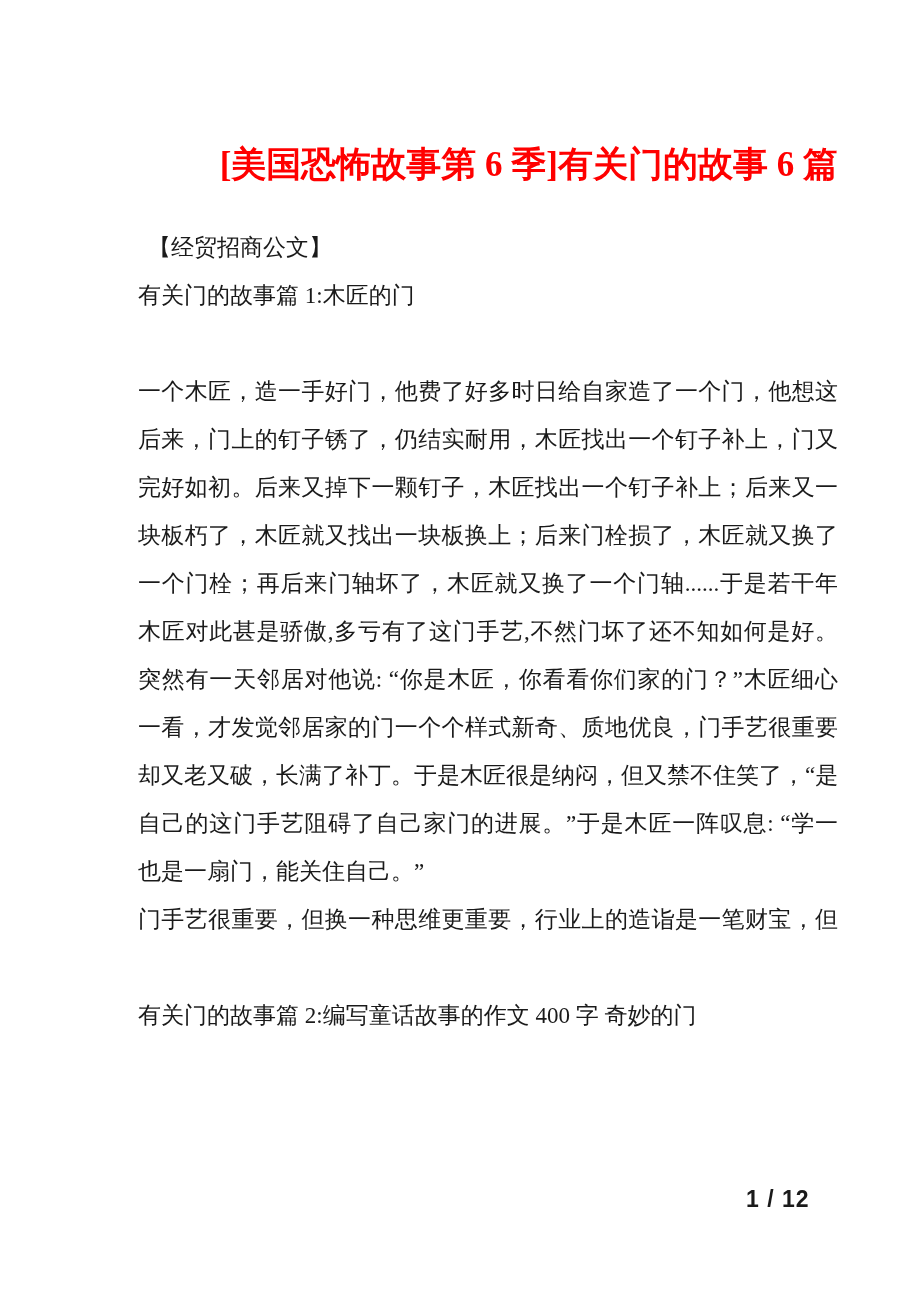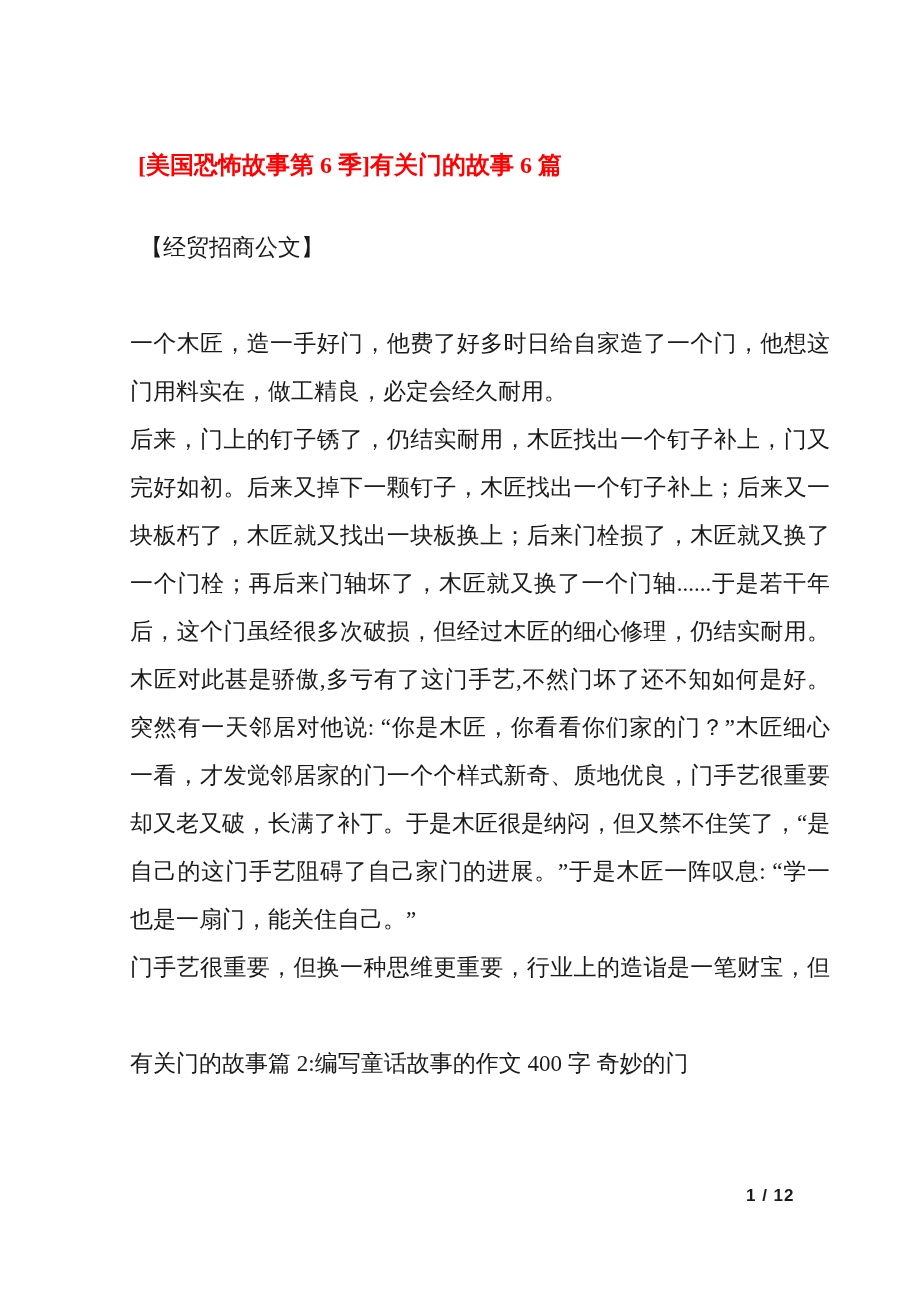--- a/index.html
+++ b/index.html
@@ -8,71 +8,70 @@
     width:920px;height:1302px;
     background:#ffffff;
     overflow:hidden;
     font-family:"Liberation Serif","DejaVu Serif",serif;
     color:#1a1a1a;
   }
   .title{
     position:absolute;
     top:143px;left:138px;width:700px;
     margin:0;
-    font-size:24px;line-height:44px;
+    font-size:35px;line-height:44px;
     font-weight:bold;
-    text-align:left;
+    text-align:right;
     white-space:nowrap;
   }
   .stream{
     position:absolute;
-    top:224px;left:130px;width:700px;
+    top:224px;left:138px;width:700px;
     font-size:23px;
   }
   .line{
     height:48px;line-height:48px;
     white-space:nowrap;
   }
   .subtitle{ text-indent:10px; }
   .just{
     text-align:justify;
     text-align-last:justify;
     -moz-text-align-last:justify;
   }
   .pend{ text-align:left; }
   .blank{ }
   .pagenum{
     position:absolute;
     top:1186px;left:746px;
     font-family:"Liberation Sans","DejaVu Sans",sans-serif;
-    font-size:17px;font-weight:bold;
+    font-size:23px;font-weight:bold;
     letter-spacing:1px;
     color:#1a1a1a;
   }
 </style>
 </head>
 <body>
 
 <div class="page">
 
   <h1 class="title" style="color: rgb(255, 0, 0);">[美国恐怖故事第 6 季]有关门的故事 6 篇</h1>
 
   <div class="stream">
     <div class="line subtitle">【经贸招商公文】</div>
 
+    <div class="line">有关门的故事篇 1:木匠的门</div>
 
     <div class="line blank"></div>
 
     <div class="line just">一个木匠，造一手好门，他费了好多时日给自家造了一个门，他想这</div>
-    <div class="line pend">门用料实在，做工精良，必定会经久耐用。</div>
     <div class="line just">后来，门上的钉子锈了，仍结实耐用，木匠找出一个钉子补上，门又</div>
     <div class="line just">完好如初。后来又掉下一颗钉子，木匠找出一个钉子补上；后来又一</div>
     <div class="line just">块板朽了，木匠就又找出一块板换上；后来门栓损了，木匠就又换了</div>
     <div class="line just">一个门栓；再后来门轴坏了，木匠就又换了一个门轴......于是若干年</div>
-    <div class="line just">后，这个门虽经很多次破损，但经过木匠的细心修理，仍结实耐用。</div>
     <div class="line just">木匠对此甚是骄傲,多亏有了这门手艺,不然门坏了还不知如何是好。</div>
     <div class="line just">突然有一天邻居对他说: “你是木匠，你看看你们家的门？”木匠细心</div>
     <div class="line just">一看，才发觉邻居家的门一个个样式新奇、质地优良，门手艺很重要</div>
     <div class="line just">却又老又破，长满了补丁。于是木匠很是纳闷，但又禁不住笑了，“是</div>
     <div class="line just">自己的这门手艺阻碍了自己家门的进展。”于是木匠一阵叹息: “学一</div>
     <div class="line pend">也是一扇门，能关住自己。”</div>
     <div class="line just">门手艺很重要，但换一种思维更重要，行业上的造诣是一笔财宝，但</div>
 
     <div class="line blank"></div>
 

